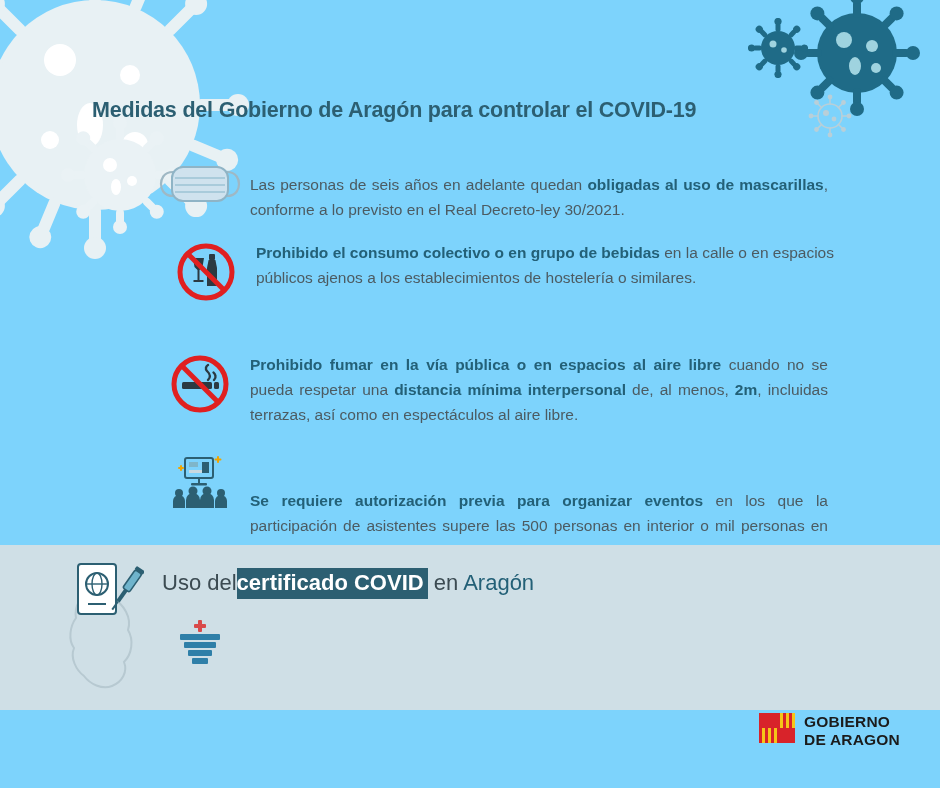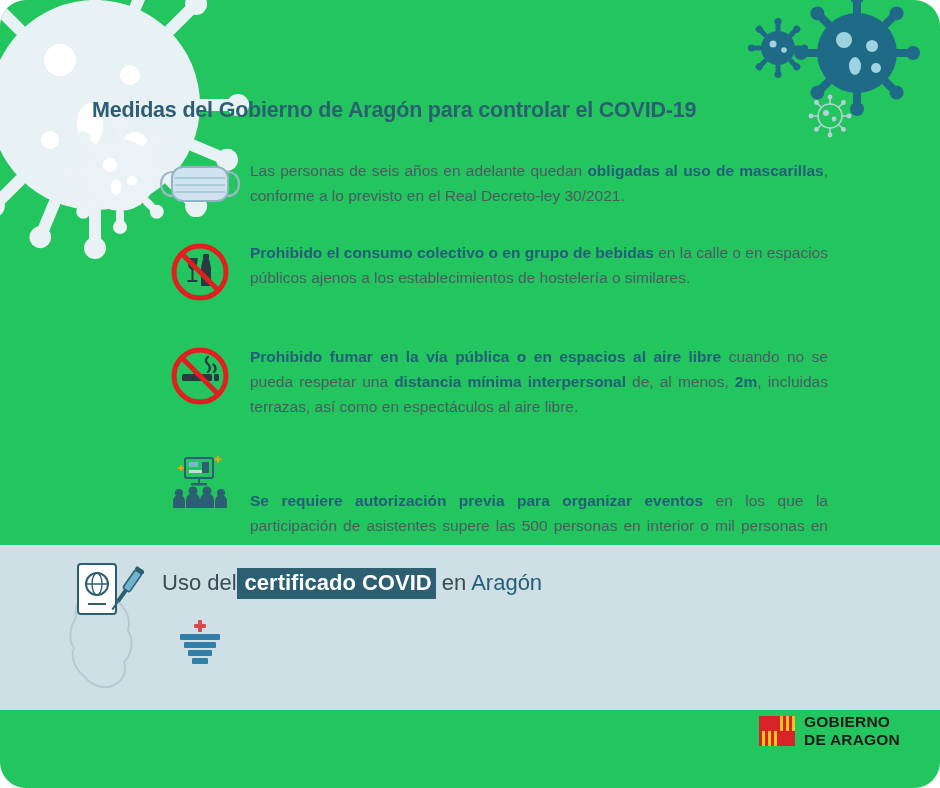--- a/index.html
+++ b/index.html
@@ -11,23 +11,22 @@
     height: 788px;
     background: #ffffff;
     font-family: "Liberation Sans", sans-serif;
     overflow: hidden;
     position: relative;
   }
   #page {
     position: relative;
     width: 940px;
     height: 788px;
-    background: #22c55e;
+    background: #7dd3fc;
     overflow: hidden;
-    border-radius: 26px;
   }
 
   
   .bg-virus {
     position: absolute;
     pointer-events: none;
   }
 
   
   .title {
@@ -79,35 +78,34 @@
     position: absolute;
     left: 162px;
     top: 570px;
     font-size: 22px;
     color: #3c4b52;
     white-space: nowrap;
   }
   .band-title .hl {
     background: #2c5f72;
     color: #ffffff;
-    padding: 2px 4px 4px 8px;
+    padding: 2px 4px 4px 0;
     font-weight: bold;
   }
   .band-title .aragon {
     color: #236077;
     font-weight: normal;
   }
 
   
   .logo {
     position: absolute;
     right: 40px;
     bottom: 40px;
     display: flex;
-    align-items: center;
   }
   .logo-flag {
     width: 36px;
     height: 30px;
     margin-right: 9px;
     position: relative;
     overflow: hidden;
   }
   .logo-flag .q {
     position: absolute;
@@ -312,45 +310,45 @@
         <path d="M16 14 C6 14 4 22 4 26 C4 30 6 38 16 38" fill="none" stroke="#9fb8c4" stroke-width="2.2"></path>
         <path d="M70 14 C80 14 82 22 82 26 C82 30 80 38 70 38" fill="none" stroke="#9fb8c4" stroke-width="2.2"></path>
         <rect x="15" y="9" width="56" height="34" rx="11" fill="#cfe2ee" stroke="#8fb4c6" stroke-width="2"></rect>
         <g stroke="#9dc3d4" stroke-width="1.6">
           <line x1="18" y1="20" x2="68" y2="20"></line>
           <line x1="18" y1="27" x2="68" y2="27"></line>
           <line x1="18" y1="34" x2="68" y2="34"></line>
         </g>
       </svg>
     </div>
-    <div class="text-cell" style="width:578px;">
+    <div class="text-cell" style="width:578px;margin-top:14px;">
       <span>Las personas de seis años en adelante quedan </span><b>obligadas al uso de mascarillas</b><span>, conforme a lo previsto en el Real Decreto-ley 30/2021.</span>
     </div>
   </div>
 
-  <div class="row" style="left:150px; top:240px; width:740px;">
+  <div class="row" style="left:156px; top:240px; width:740px;">
     <div class="icon-cell">
       <svg width="64" height="64" viewBox="0 0 64 64" aria-hidden="true">
         <g transform="translate(32,32)">
           <g fill="#2b3a42">
             <path d="M-13 -14 h11 l-1.5 9 l-3 3 v10 h4 v2 h-10 v-2 h4 v-10 l-3 -3 z"></path>
             <rect x="3" y="-18" width="6" height="6" rx="1"></rect>
             <path d="M2.6 -12 h6.8 l1.6 8 v18 h-10 v-18 z"></path>
           </g>
         </g>
         <circle cx="32" cy="32" r="26" fill="none" stroke="#e02020" stroke-width="5"></circle>
         <line x1="13" y1="13" x2="51" y2="51" stroke="#e02020" stroke-width="5"></line>
       </svg>
     </div>
     <div class="text-cell" style="width:578px;">
       <b>Prohibido el consumo colectivo o en grupo de bebidas</b><span> en la calle o en espacios públicos ajenos a los establecimientos de hostelería o similares.</span>
     </div>
   </div>
 
-  <div class="row" style="left:150px; top:344px; width:740px;">
+  <div class="row" style="left:150px; top:352px; width:740px;">
     <div class="icon-cell">
       <svg width="64" height="64" viewBox="0 0 64 64" aria-hidden="true">
         <g fill="#2b3a42">
           <rect x="14" y="30" width="30" height="7" rx="1.5"></rect>
           <rect x="46" y="30" width="5" height="7" rx="1.5"></rect>
           <path d="M40 28 c4 -4 1 -7 -1 -9 c-2 -2 -1 -5 1 -6" fill="none" stroke="#2b3a42" stroke-width="2.4" stroke-linecap="round"></path>
           <path d="M46 28 c3 -3 1 -6 -0.5 -7.5" fill="none" stroke="#2b3a42" stroke-width="2.4" stroke-linecap="round"></path>
         </g>
         <circle cx="32" cy="32" r="26" fill="none" stroke="#e02020" stroke-width="5"></circle>
         <line x1="13" y1="13" x2="51" y2="51" stroke="#e02020" stroke-width="5"></line>

